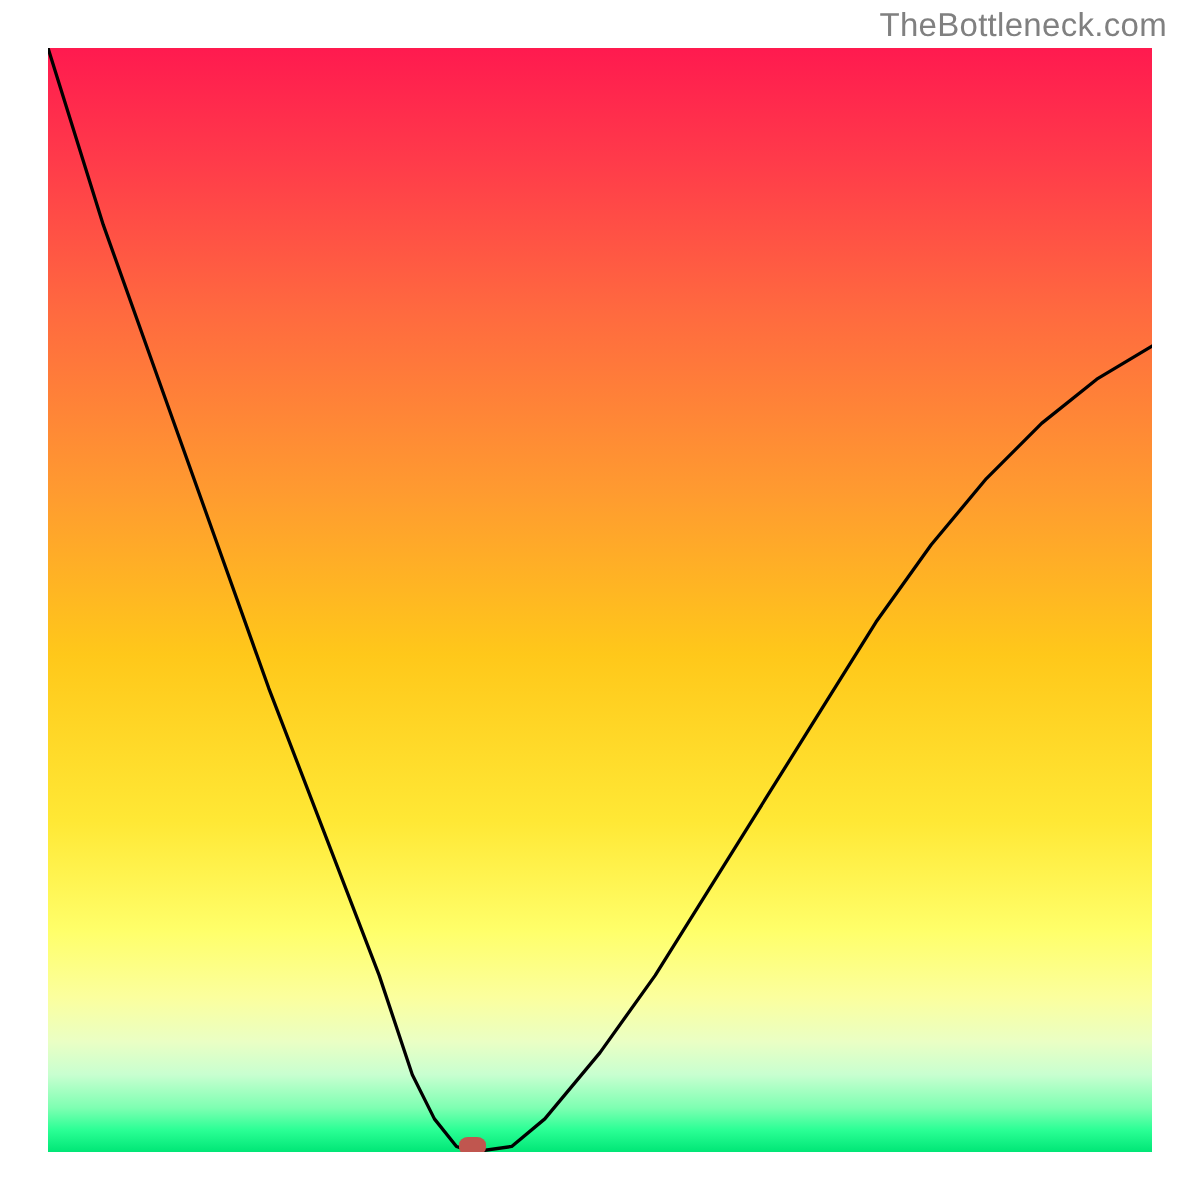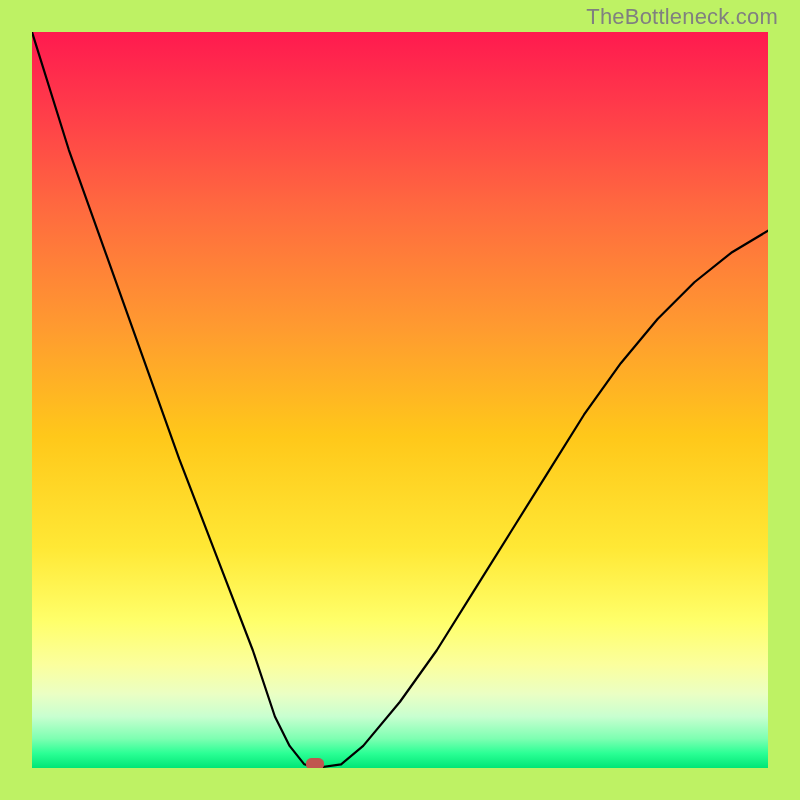--- a/index.html
+++ b/index.html
@@ -8,21 +8,21 @@
     width: 800px;
     height: 800px;
     overflow: hidden;
     background: #000;
     font-family: Arial, Helvetica, sans-serif;
   }
   .frame {
     position: relative;
     width: 800px;
     height: 800px;
-    background: #bef264;
+    background: #ffffff;
   }
   .plot-area {
     position: absolute;
     left: 32px;
     top: 32px;
     width: 736px;
     height: 736px;
     overflow: hidden;
   }
   .gradient-bg {

